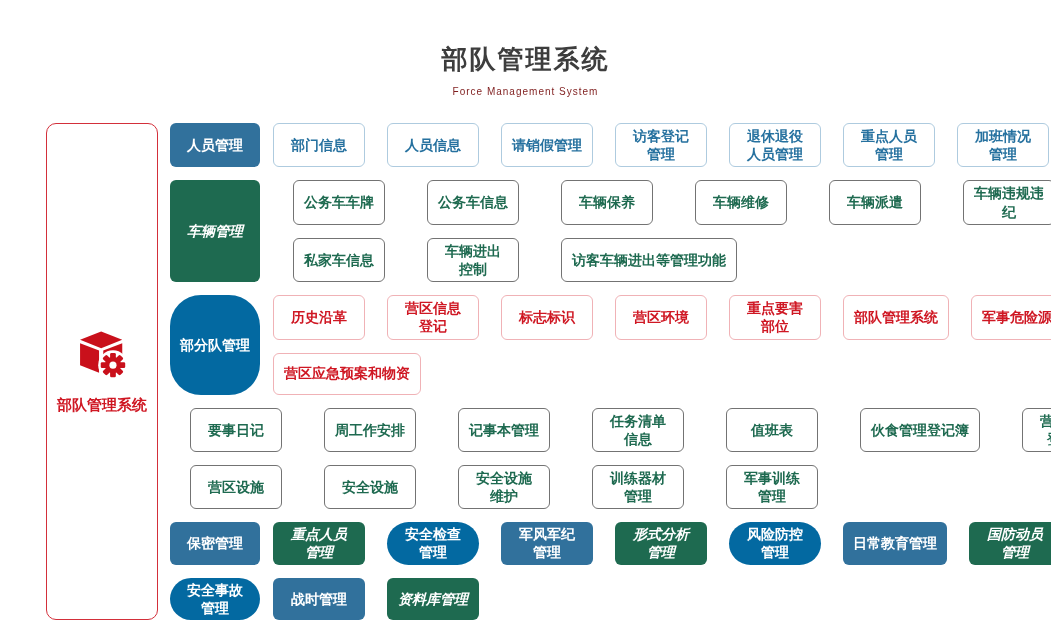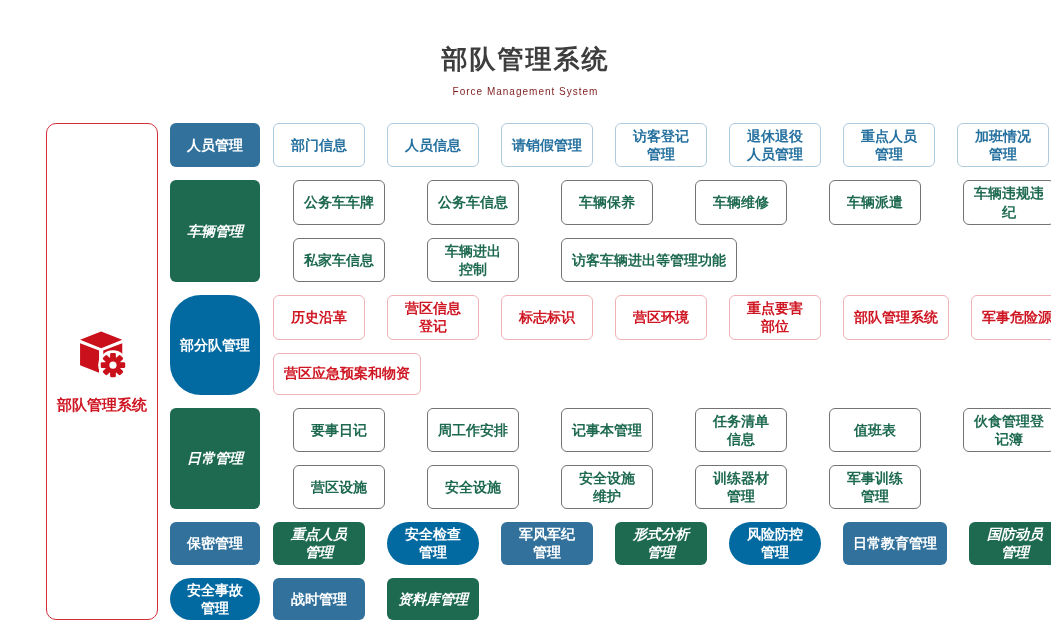--- a/index.html
+++ b/index.html
@@ -119,21 +119,20 @@
 部位</div>
               <div class="btn outline-red">部队管理系统</div>
               <div class="btn outline-red">军事危险源</div>
             </div>
             <div class="row">
               <div class="btn outline-red">营区应急预案和物资</div>
             </div>
           </div>
         </div>
         <div class="group">
-          <div class="btn category solid-green">日常管理</div>
           <div class="rows">
             <div class="row">
               <div class="btn outline-green">要事日记</div>
               <div class="btn outline-green">周工作安排</div>
               <div class="btn outline-green">记事本管理</div>
               <div class="btn outline-green">任务清单
 信息</div>
               <div class="btn outline-green">值班表</div>
               <div class="btn outline-green">伙食管理登记簿</div>
               <div class="btn outline-green">营产公物

